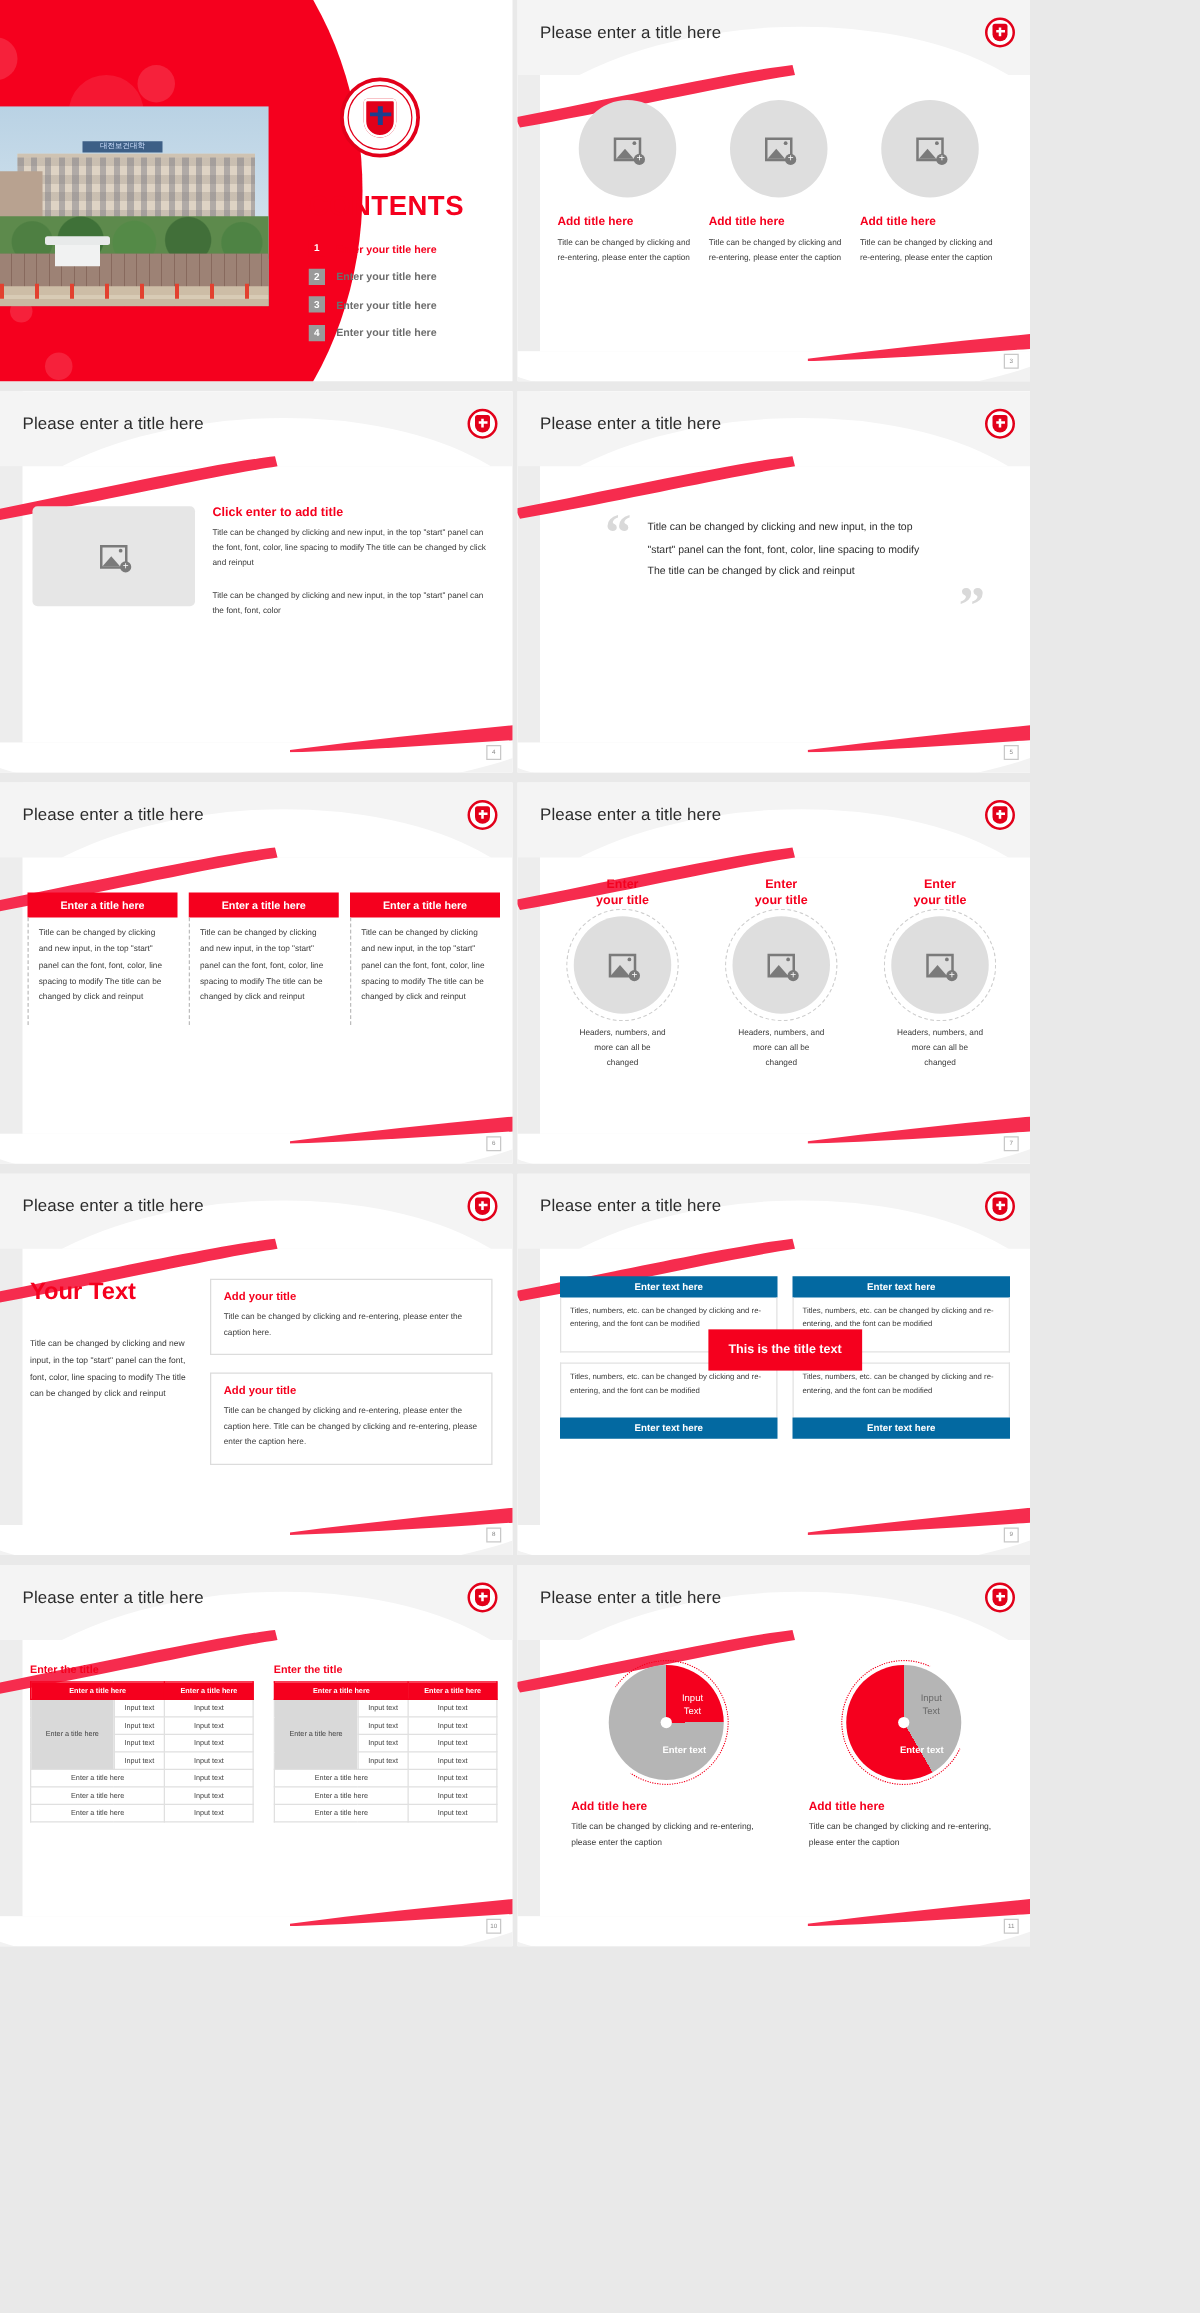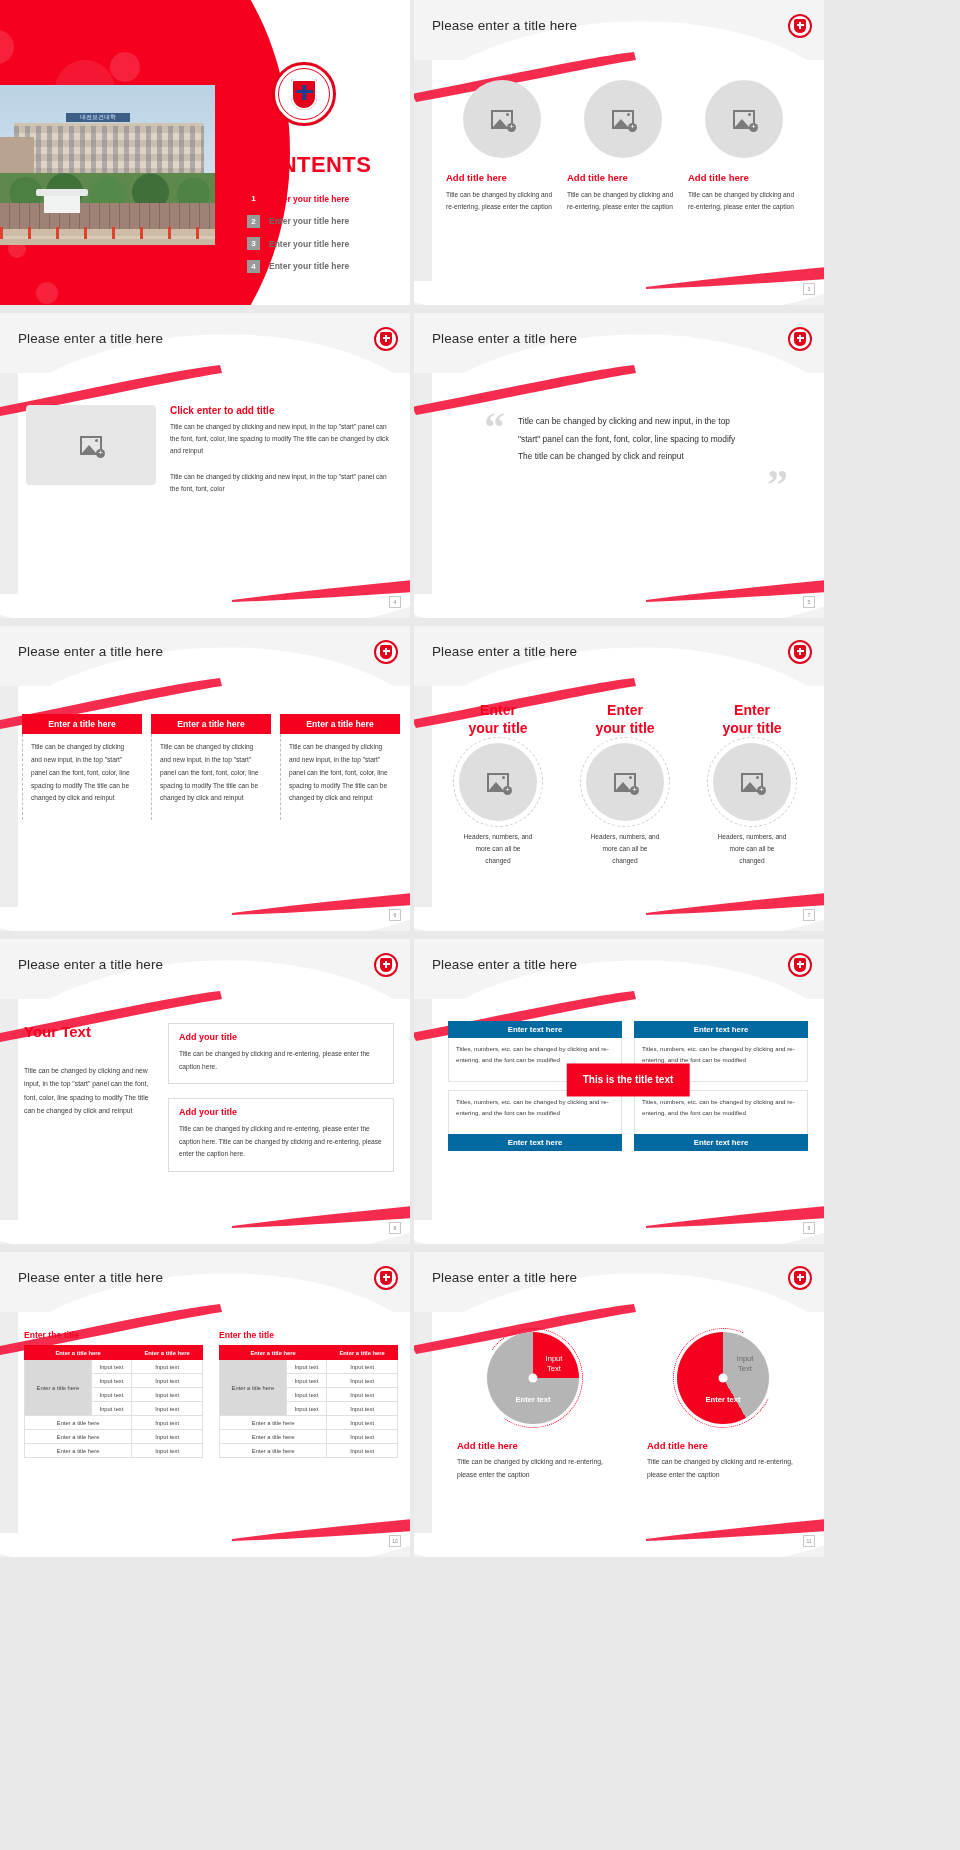--- a/index.html
+++ b/index.html
@@ -233,29 +233,29 @@
   
   .s6-row { display:flex; gap:0; padding:22px 10px 0 4px; justify-content:space-between; }
   .s6-col { width:120px; }
   .s6-head { background:#f5001e; color:#fff; font-size:8.6px; font-weight:bold;
              text-align:center; padding:5px 0; }
   .s6-body { border-left:1px dashed #bdbdbd; padding:7px 8px 0 8px; height:86px;
              font-size:6.6px; color:#3a3a3a; line-height:1.95; }
   
   .s7-row { display:flex; justify-content:space-between; padding:10px 16px 0 10px; }
   .s7-col { width:112px; display:flex; flex-direction:column; align-items:center; position:relative; }
-  .s7-t { font-size:14px; font-weight:bold; color:#f5001e; text-align:center; line-height:1.25; margin-bottom:6px;}
+  .s7-t { font-size:10px; font-weight:bold; color:#f5001e; text-align:center; line-height:1.25; margin-bottom:6px;}
   .s7-circ-wrap { position:relative; width:78px; height:78px; margin-bottom:10px; }
   .s7-dash { position:absolute; left:-6px; top:-6px; width:90px; height:90px;
              border:1px dashed #cfcfcf; border-radius:50%; }
   .s7-cap { font-size:6.6px; color:#3a3a3a; line-height:1.85; text-align:center; width:72px; }
   
   .s8-wrap { display:flex; padding:18px 16px 0 6px; gap:16px; }
   .s8-left { width:128px; }
-  .s8-big { font-size:15px; font-weight:bold; color:#f5001e; margin-bottom:24px; }
+  .s8-big { font-size:19px; font-weight:bold; color:#f5001e; margin-bottom:24px; }
   .s8-p { font-size:6.8px; color:#3a3a3a; line-height:1.95; }
   .s8-right { flex:1; display:flex; flex-direction:column; gap:14px; }
   .s8-box { border:1px solid #dcdcdc; padding:8px 10px 10px 10px; }
   .s8-bt { font-size:9px; font-weight:bold; color:#f5001e; margin-bottom:6px; }
   .s8-bp { font-size:6.6px; color:#3a3a3a; line-height:1.9; }
   
   .s9 { position:relative; padding:16px 16px 0 16px; }
   .s9-grid { display:grid; grid-template-columns:1fr 1fr; gap:8px 12px; }
   .s9-head { background:#0369a1; color:#fff; font-size:7.8px; font-weight:bold;
              text-align:center; padding:4px 0; }
@@ -279,21 +279,21 @@
   
   .s11-row { display:flex; justify-content:space-around; padding:10px 6px 0 6px; }
   .s11-col { width:160px; }
   .pie-wrap { position:relative; width:100px; height:100px; margin:0 auto 12px auto; }
   .pie { width:92px; height:92px; border-radius:50%; position:absolute; left:4px; top:4px; }
   .pie.a { background: conic-gradient(#f5001e 0deg 90deg, #b5b5b5 90deg 360deg); }
   .pie.b { background: conic-gradient(#b5b5b5 0deg 150deg, #f5001e 150deg 360deg); }
   .pie .hub { position:absolute; left:50%; top:50%; width:9px; height:9px; background:#fff;
               border-radius:50%; transform:translate(-50%,-50%); }
   .pie .lab1 { position:absolute; color:#fff; font-size:7.6px; text-align:center; line-height:1.3; }
-  .pie .lab2 { position:absolute; color:#fff; font-size:7.6px; font-weight:bold; text-align:center; }
+  .pie .lab2 { position:absolute; color:#fff; font-size:7.6px; font-weight:bold; text-align:right; }
   .arcdash { position:absolute; inset:0; border-radius:50%; border:1.5px dotted #f5001e;
              border-left-color:transparent; }
   .s11-t { font-size:9.5px; font-weight:bold; color:#f5001e; margin-bottom:5px; padding-left:4px;}
   .s11-p { font-size:6.8px; color:#3a3a3a; line-height:1.9; padding-left:4px; }
 </style>
 </head>
 <body>
 
 <div class="grid">
 

